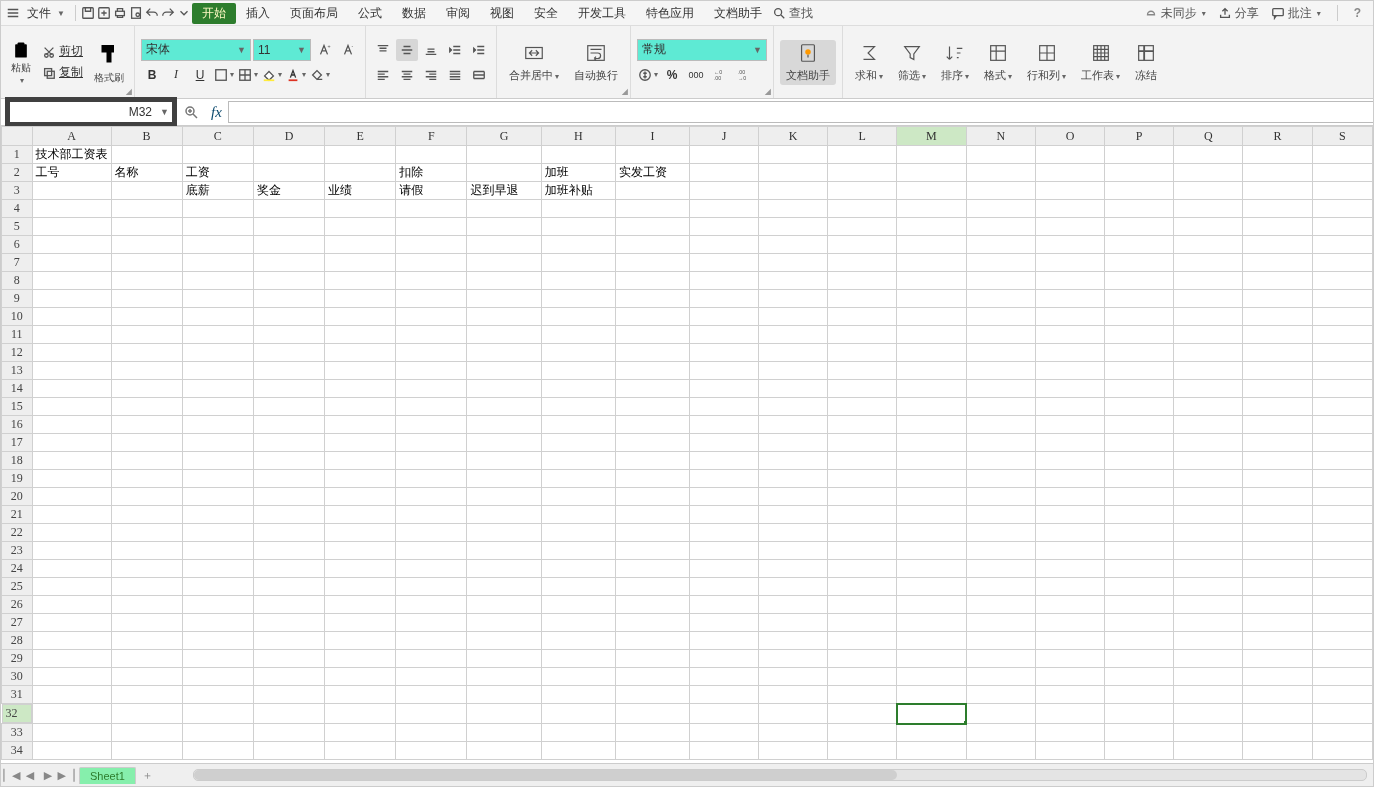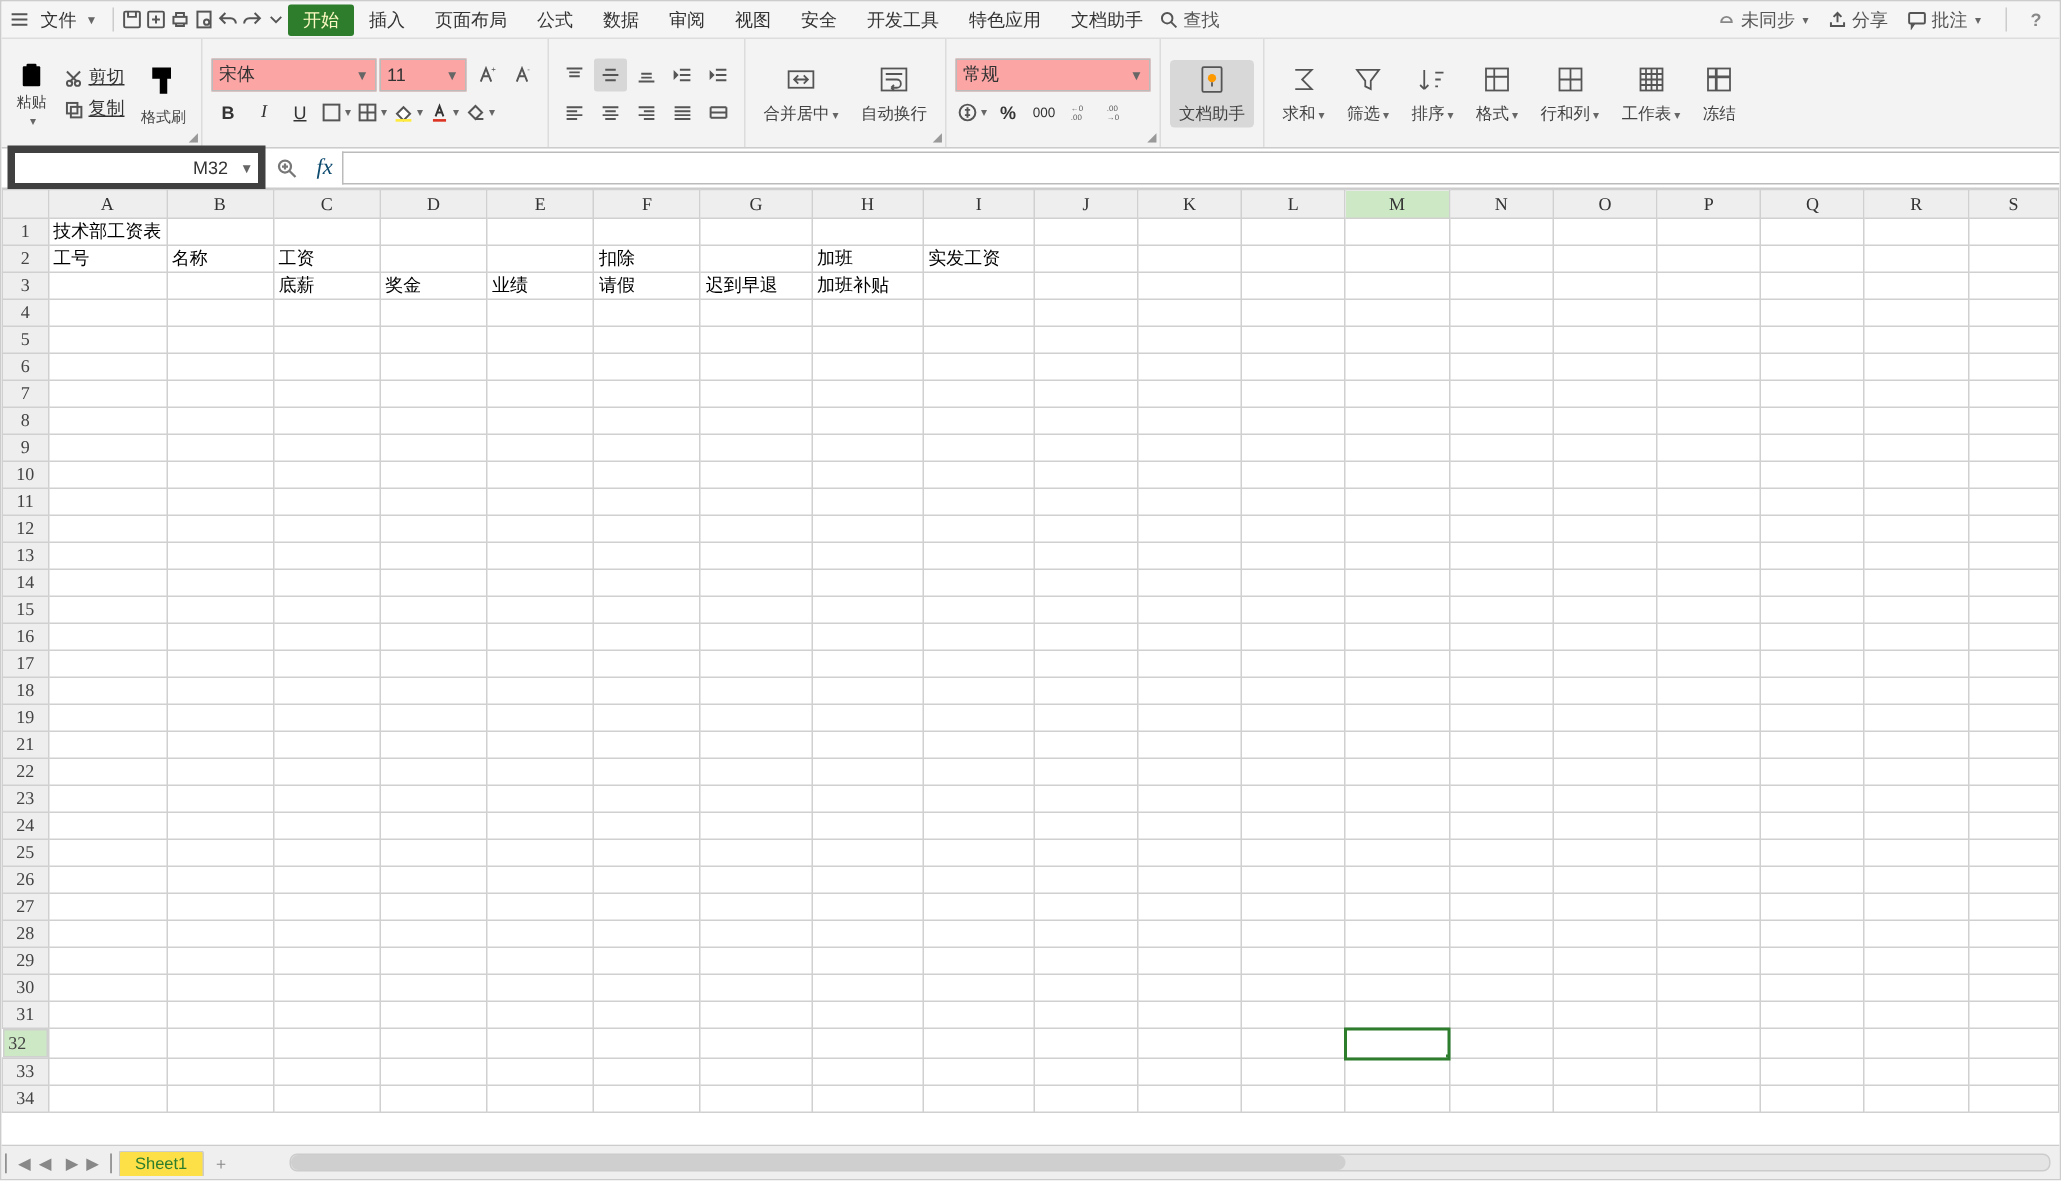--- a/index.html
+++ b/index.html
@@ -16,21 +16,21 @@
   .right-tools{display:flex;align-items:center;gap:12px;margin-right:8px;}
   .right-tools .rt{display:flex;align-items:center;gap:3px;color:#555;}
   
   .ribbon{height:72px;background:#f3f3f3;border-bottom:1px solid #ccc;display:flex;align-items:stretch;position:relative;}
   .rgroup{display:flex;flex-direction:column;justify-content:center;gap:3px;padding:2px 6px;border-right:1px solid #dcdcdc;position:relative;}
   .rgroup.row{flex-direction:row;align-items:center;}
   .btncol{display:flex;flex-direction:column;align-items:center;justify-content:center;gap:1px;padding:2px 4px;}
   .btncol .cap{font-size:10px;color:#444;}
   .btn{display:flex;align-items:center;gap:3px;padding:1px 4px;border-radius:2px;text-decoration:underline;}
   .btn svg{width:14px;height:14px;stroke:#555;fill:none;stroke-width:1.5;}
-  .sel{height:20px;border:1px solid #bbb;background:#fca5a5;display:flex;align-items:center;justify-content:space-between;padding:0 4px;font-size:12px;color:#333;}
+  .sel{height:20px;border:1px solid #bbb;background:#5eead4;display:flex;align-items:center;justify-content:space-between;padding:0 4px;font-size:12px;color:#333;}
   .sel .arrow{font-size:9px;color:#666;}
   .fontname{width:100px;}
   .fontsize{width:48px;}
   .numfmt{width:120px;}
   .iconbtn{width:22px;height:22px;display:flex;align-items:center;justify-content:center;border-radius:2px;}
   .iconbtn svg{width:14px;height:14px;stroke:#555;fill:none;stroke-width:1.5;}
   .iconbtn.sel-active{background:#d7d7d7;}
   .rowline{display:flex;align-items:center;gap:2px;}
   .bigbtn{display:flex;flex-direction:column;align-items:center;justify-content:center;padding:2px 6px;gap:4px;}
   .bigbtn svg{width:22px;height:22px;stroke:#555;fill:none;stroke-width:1.3;}
@@ -51,21 +51,21 @@
   .grid thead th{background:#eee;text-align:center;font-weight:normal;color:#333;height:18px;}
   .grid .rowhdr{background:#eee;text-align:center;width:22px;color:#444;}
   .grid thead th.colsel{background:#cde8c5;}
   .grid td.cellsel{outline:2px solid #2d7d2d;outline-offset:-1px;position:relative;}
   .grid td.cellsel::after{content:"";position:absolute;right:-3px;bottom:-3px;width:5px;height:5px;background:#2d7d2d;}
   .grid .rowhdr.sel{background:#cde8c5;}
   
   .sheetbar{height:22px;border-top:1px solid #ccc;background:#efefef;display:flex;align-items:center;font-size:11px;}
   .sheetbar .nav{display:flex;gap:0;margin-left:2px;}
   .sheetbar .nav span{width:18px;text-align:center;color:#888;}
-  .sheetbar .tab{padding:2px 10px;border:1px solid #ccc;border-bottom:none;background:#fde047;color:#2d7d2d;margin-left:4px;border-radius:2px 2px 0 0;}
+  .sheetbar .tab{padding:2px 10px;border:1px solid #ccc;border-bottom:none;background:#86efac;color:#2d7d2d;margin-left:4px;border-radius:2px 2px 0 0;}
   .sheetbar .add{margin-left:6px;color:#888;}
   .sheetbar .hscroll{flex:1;margin:0 6px;height:10px;background:#e4e4e4;border:1px solid #ccc;border-radius:5px;position:relative;margin-left:40px;}
   .sheetbar .hscroll .thumb{position:absolute;left:0;top:0;bottom:0;width:60%;background:#cfcfcf;border-radius:5px;}
   .search-box{display:flex;align-items:center;gap:3px;color:#555;}
   .tri{font-size:8px;color:#666;margin-left:2px;}
 </style>
 </head>
 <body>
 
 <div class="app">
@@ -902,20 +902,42 @@
             <td></td>
             <td></td>
             <td></td>
             <td></td>
             <td></td>
             <td></td>
             <td></td>
             <td></td>
           </tr>
           <tr>
+            <td class="rowhdr">20</td>
+            <td></td>
+            <td></td>
+            <td></td>
+            <td></td>
+            <td></td>
+            <td></td>
+            <td></td>
+            <td></td>
+            <td></td>
+            <td></td>
+            <td></td>
+            <td></td>
+            <td></td>
+            <td></td>
+            <td></td>
+            <td></td>
+            <td></td>
+            <td></td>
+            <td></td>
+          </tr>
+          <tr>
             <td class="rowhdr">21</td>
             <td></td>
             <td></td>
             <td></td>
             <td></td>
             <td></td>
             <td></td>
             <td></td>
             <td></td>
             <td></td>

